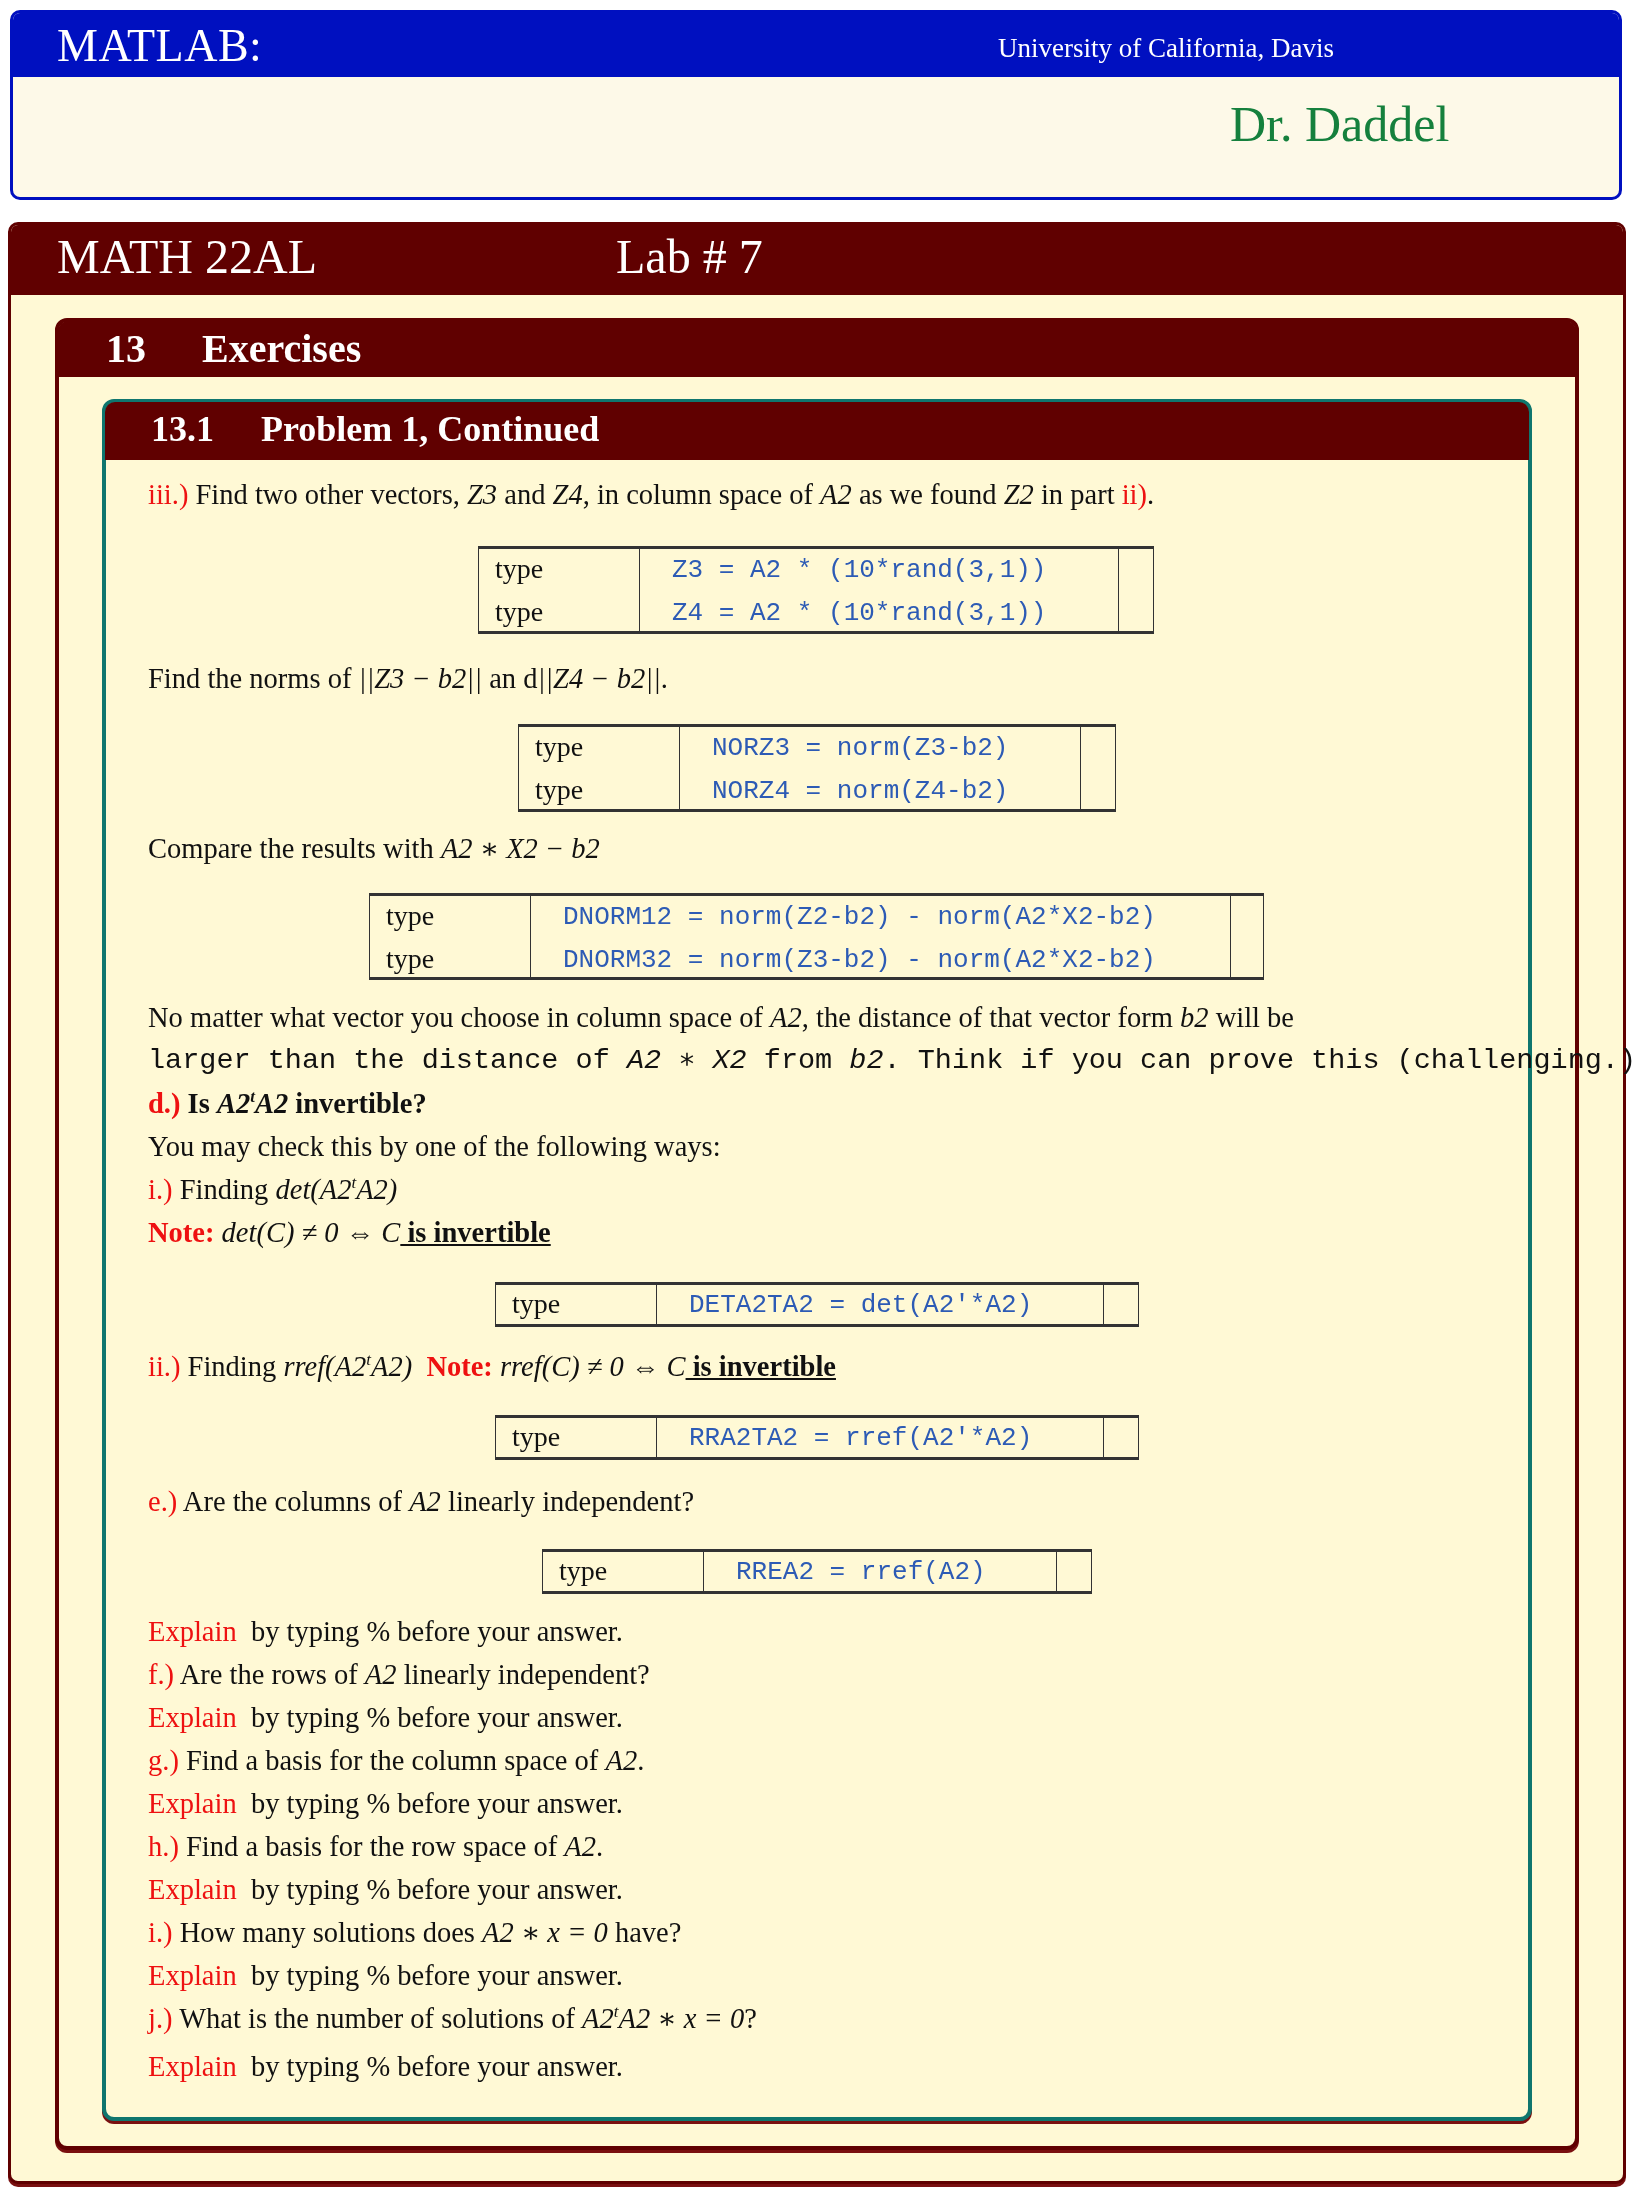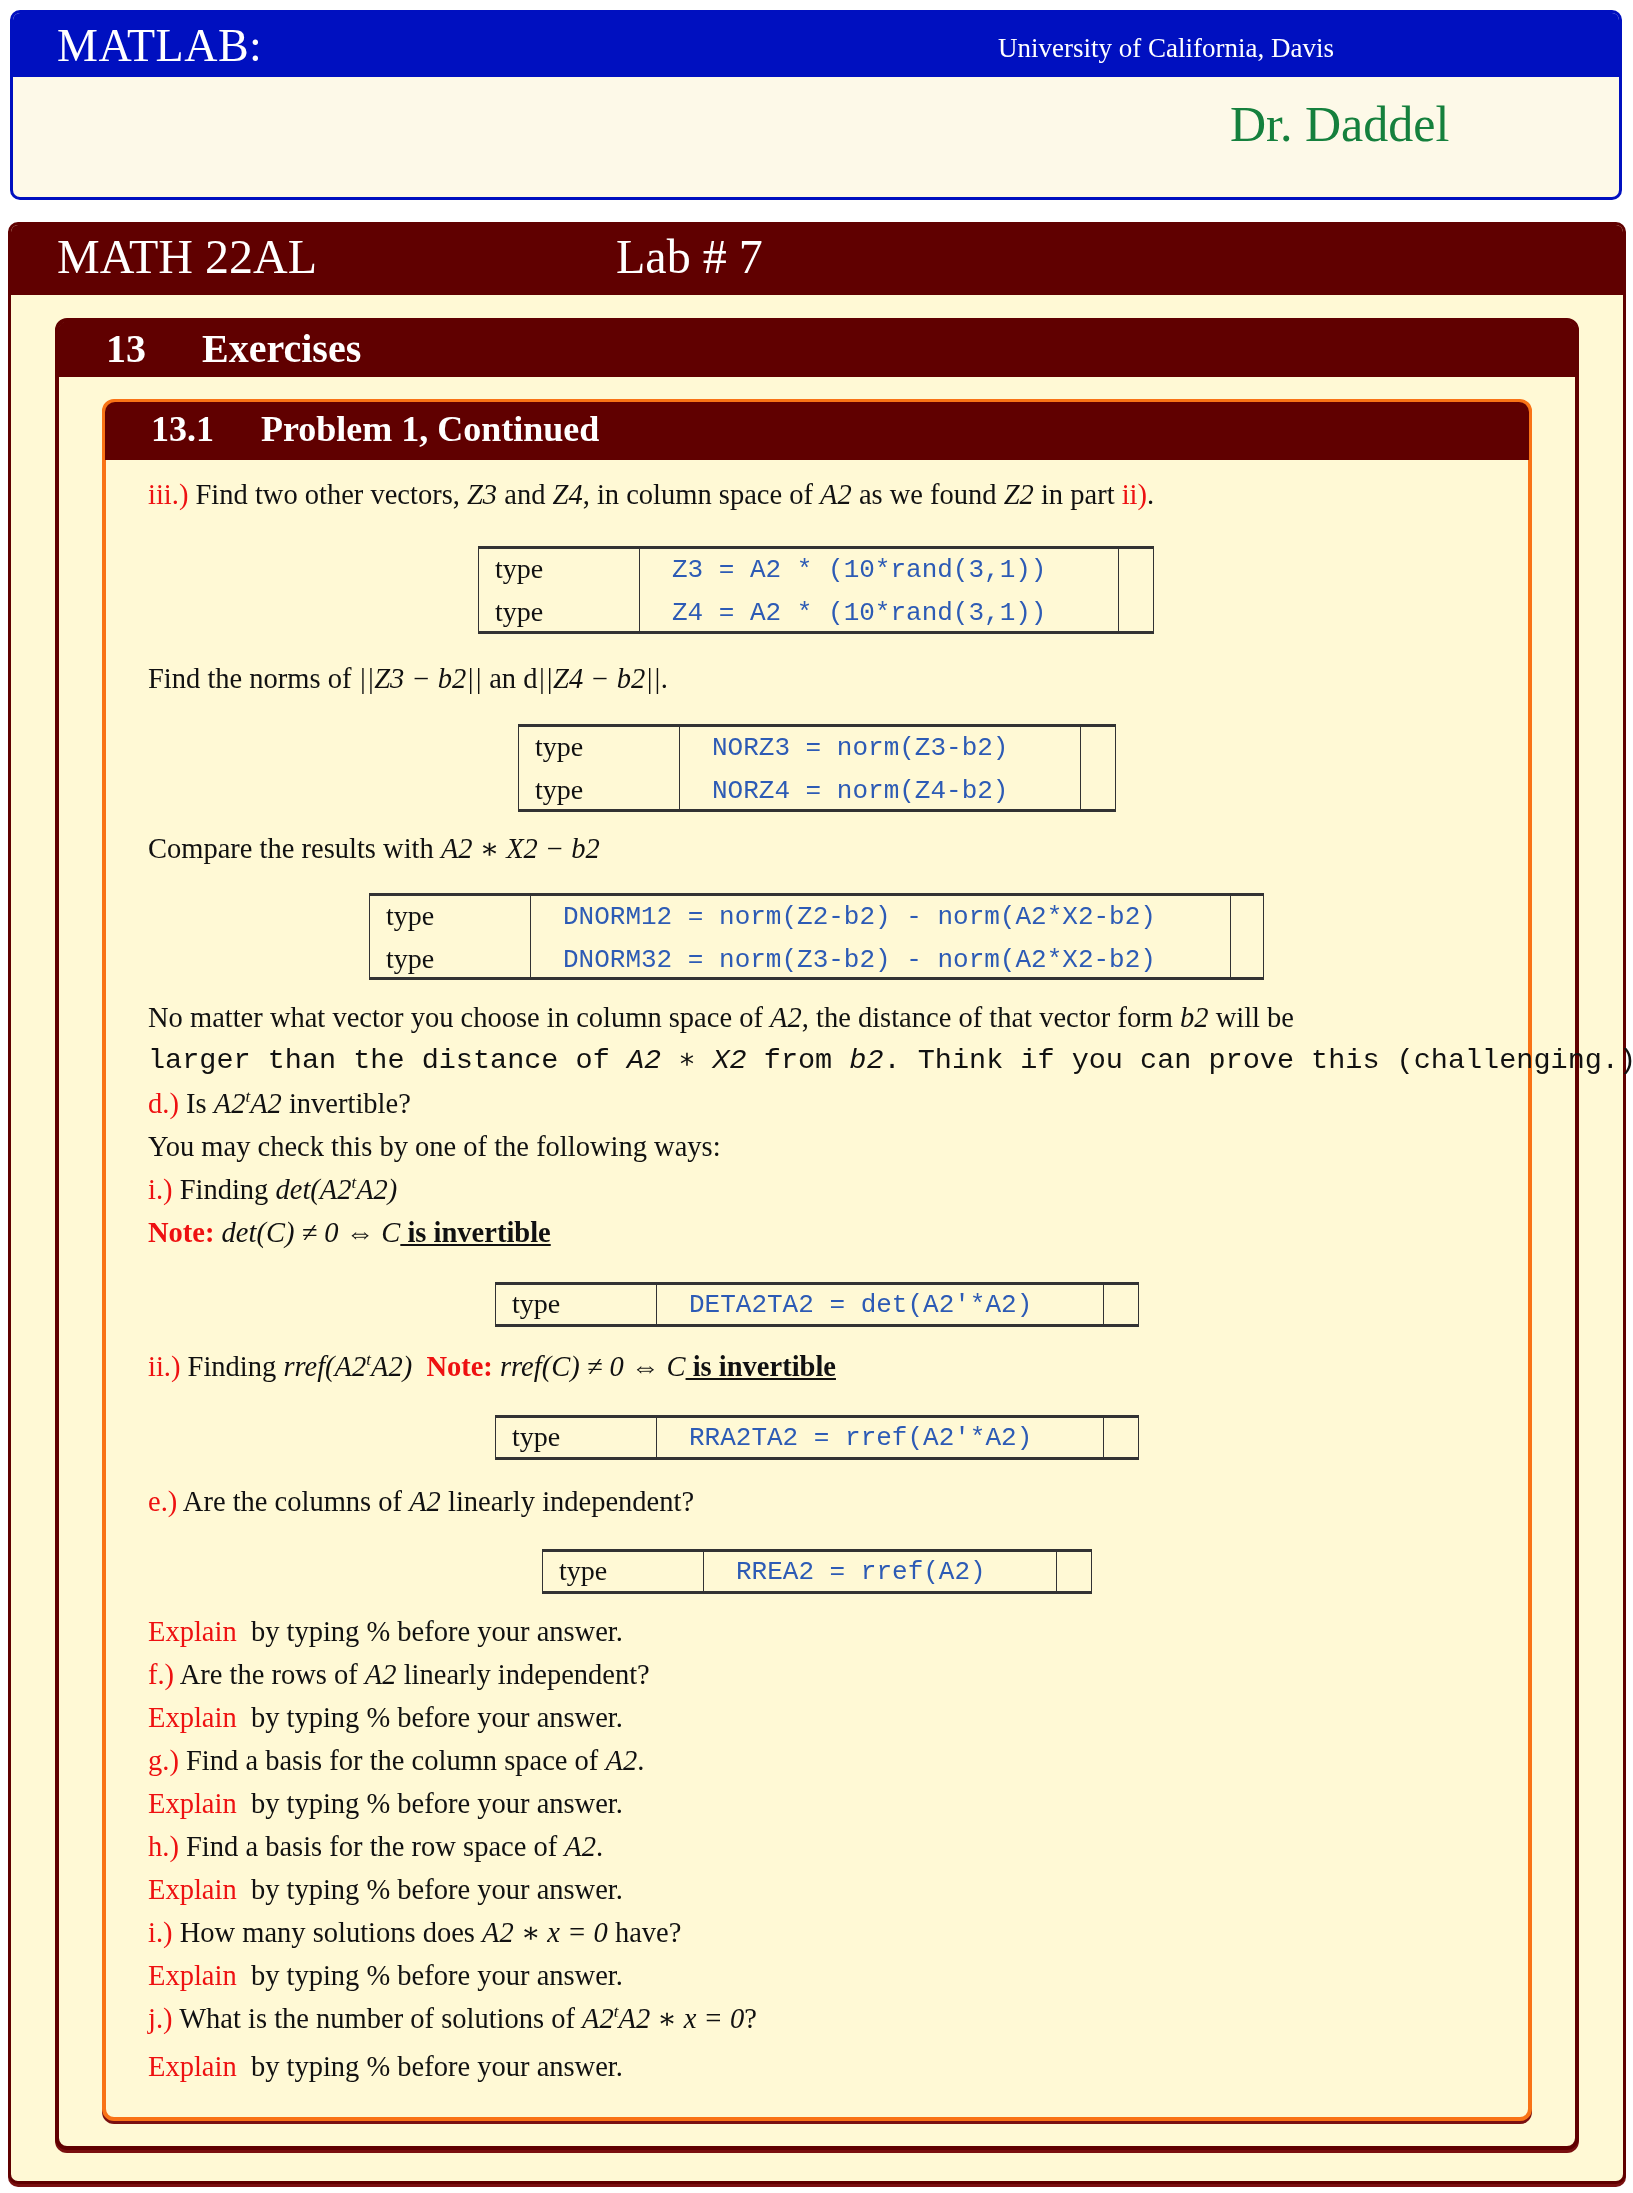--- a/index.html
+++ b/index.html
@@ -37,21 +37,21 @@
     background:#fff9d5; border:4px solid #600000; border-radius:12px; box-sizing:border-box;
     box-shadow:0 3px 0 #7a1010;
   }
   #ex-band { left:-1px; top:-1px; right:-1px; height:56px; background:#600000; border-radius:10px 10px 0 0; }
   #ex-num { left:47px; top:3px; font-size:40px; font-weight:bold; color:#fff; }
   #ex-title { left:143px; top:3px; font-size:40px; font-weight:bold; color:#fff; }
 
   
   #prob-box {
     left:102px; top:399px; width:1430px; height:1722px;
-    background:#fff9d5; border:4px solid #f97316; border-radius:12px; box-sizing:border-box;
+    background:#fff9d5; border:4px solid #0f766e; border-radius:12px; box-sizing:border-box;
     box-shadow:0 3px 0 #7a1010;
   }
   #prob-band { left:-1px; top:-1px; right:-1px; height:58px; background:#600000; border-radius:10px 10px 0 0; }
   #prob-num { left:45px; top:5px; font-size:36px; font-weight:bold; color:#fff; }
   #prob-title { left:155px; top:5px; font-size:36px; font-weight:bold; color:#fff; }
 
   
   .line { position:absolute; left:148px; font-size:28.5px; line-height:34px; white-space:nowrap; color:#111; }
   .red { color:#ee1111; }
   .redb { color:#ee1111; font-weight:bold; }
@@ -152,21 +152,21 @@
   </div>
 </div>
 
 <div class="line" style="top:1001px;">
   <span>No matter what vector you choose in column space of </span><span class="m">A2</span><span>, the distance of that vector form </span><span class="m">b2</span><span> will be</span>
 </div>
 <div class="line" style="top:1044px;font-family:Liberation Mono, monospace;">
   <span>larger than the distance of </span><span class="m">A2 ∗ X2</span><span> from </span><span class="m">b2</span><span>. Think if you can prove this (challenging.)</span>
 </div>
 
-<div class="line" style="top:1087px;">
+<div class="line" style="top:1087px;font-weight:bold;">
   <span class="red">d.)</span><span> Is </span><span class="m">A2</span><sup>t</sup><span class="m">A2</span><span> invertible?</span>
 </div>
 
 <div class="line" style="top:1130px;">You may check this by one of the following ways:</div>
 
 <div class="line" style="top:1173px;">
   <span class="red">i.)</span><span> Finding </span><span class="m">det(A2</span><sup>t</sup><span class="m">A2)</span>
 </div>
 
 <div class="line" style="top:1216px;">

